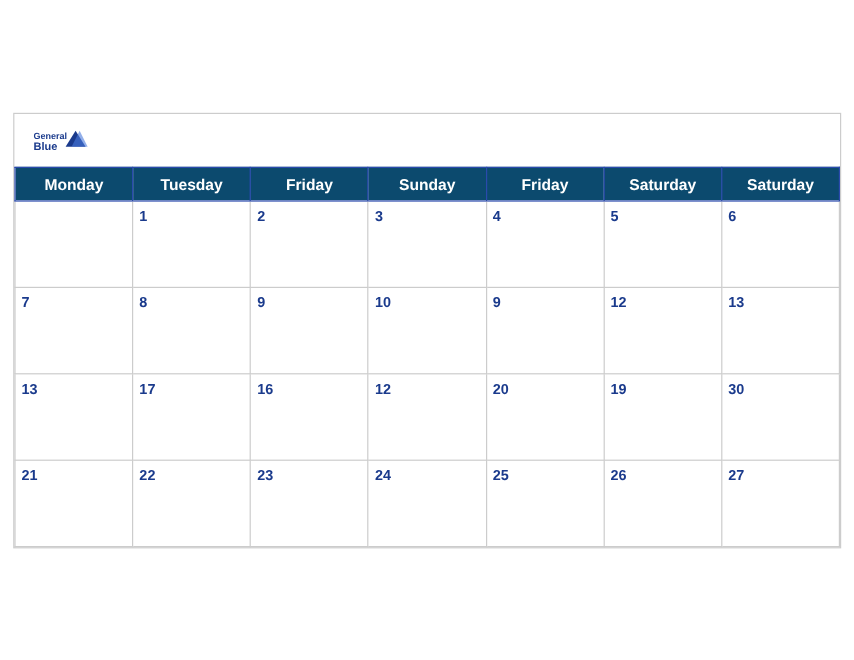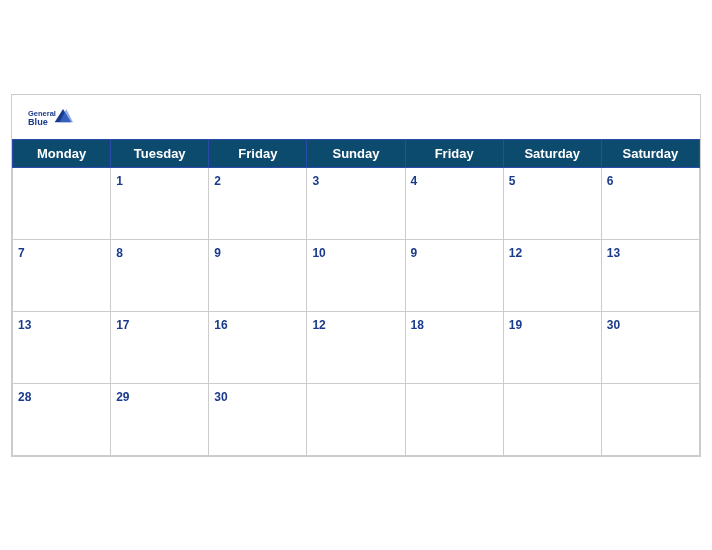--- a/index.html
+++ b/index.html
@@ -132,28 +132,28 @@
           <td><span class="day-number">10</span></td>
           <td><span class="day-number">9</span></td>
           <td><span class="day-number">12</span></td>
           <td><span class="day-number">13</span></td>
         </tr>
         <tr class="week-row">
           <td><span class="day-number">13</span></td>
           <td><span class="day-number">17</span></td>
           <td><span class="day-number">16</span></td>
           <td><span class="day-number">12</span></td>
-          <td><span class="day-number">18</span></td>
+          <td><span class="day-number">20</span></td>
           <td><span class="day-number">19</span></td>
           <td><span class="day-number">30</span></td>
         </tr>
         <tr class="week-row">
-          <td><span class="day-number">28</span></td>
-          <td><span class="day-number">29</span></td>
-          <td><span class="day-number">30</span></td>
-          <td class="empty-cell"></td>
-          <td class="empty-cell"></td>
-          <td class="empty-cell"></td>
-          <td class="empty-cell"></td>
+          <td><span class="day-number">21</span></td>
+          <td><span class="day-number">22</span></td>
+          <td><span class="day-number">23</span></td>
+          <td><span class="day-number">24</span></td>
+          <td><span class="day-number">25</span></td>
+          <td><span class="day-number">26</span></td>
+          <td><span class="day-number">27</span></td>
         </tr>
       </tbody>
   </table>
 </div>
 
 </body></html>

